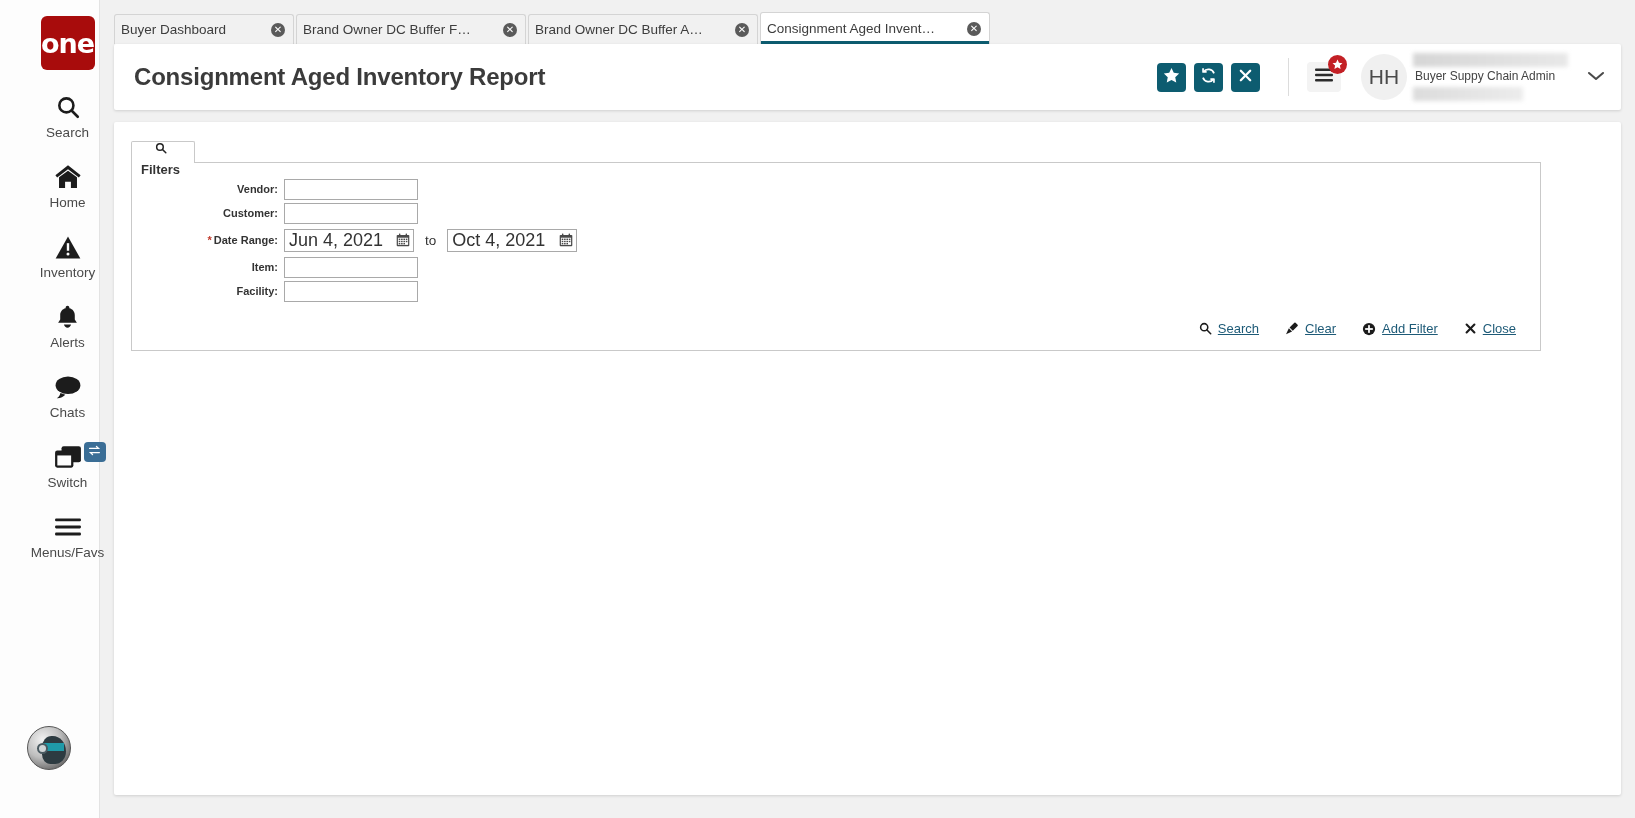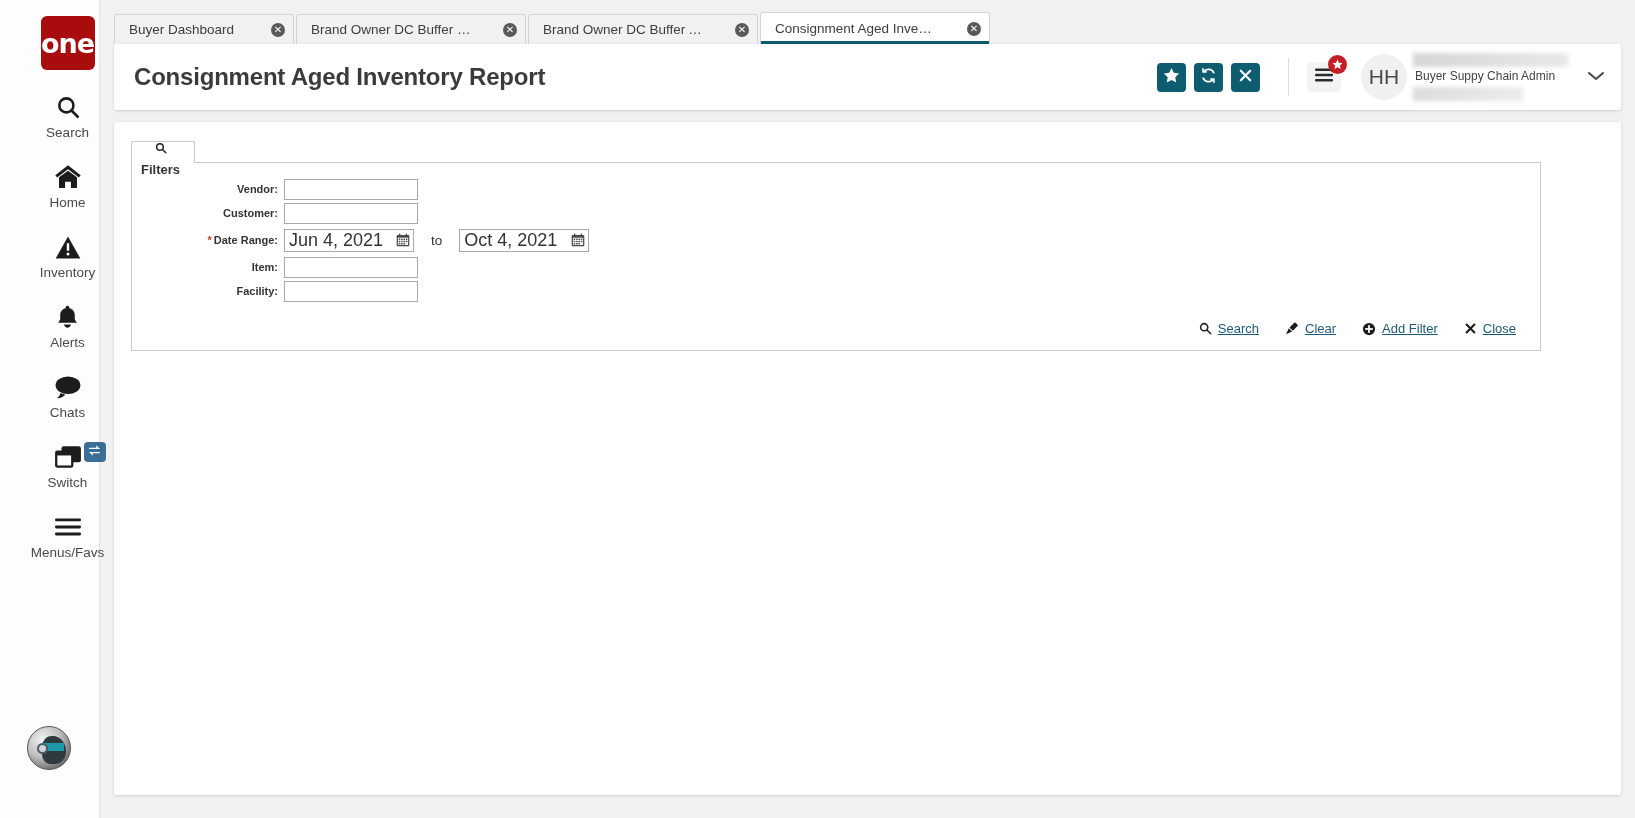--- a/index.html
+++ b/index.html
@@ -74,21 +74,21 @@
     display: flex; align-items: flex-end;
     padding-left: 14px;
   }
   .tab {
     height: 30px; min-width: 180px; max-width: 230px;
     background: #f1f1f1;
     border: 1px solid #d4d4d4; border-bottom: none;
     border-radius: 3px 3px 0 0;
     margin-right: 2px;
     display: flex; align-items: center;
-    padding: 0 8px 0 14px;
+    padding: 0 8px 0 6px;
     cursor: pointer; position: relative; gap: 20px;
   }
   .tab.active {
     background: #ffffff;
     height: 32px;
     border-color: #d4d4d4;
     box-shadow: inset 0 -3px 0 0 #0d5c70;
   }
   .tab-title {
     font-size: 13.5px; color: #3d3d3d;
@@ -229,21 +229,21 @@
     width: 130px; height: 23px;
     border: 1px solid #a9a9a9; background: #fff;
     font-family: "Liberation Sans", sans-serif;
     font-size: 18px; color: #333;
     padding: 0 22px 0 4px;
   }
   .cal-icon {
     position: absolute; right: 4px; top: 4px;
     cursor: pointer; color: #4a4a4a;
   }
-  .date-sep { margin: 0 17px; font-size: 13.5px; color: #333; }
+  .date-sep { margin: 0 11px; font-size: 13.5px; color: #333; }
 
   #filter-actions {
     display: flex; justify-content: flex-end; align-items: center;
     gap: 26px;
     padding: 0 24px 4px 0;
     margin-top: 18px;
   }
   .filter-action {
     display: flex; align-items: center; gap: 6px;
     font-size: 13px; color: #1d5a77; cursor: pointer;

